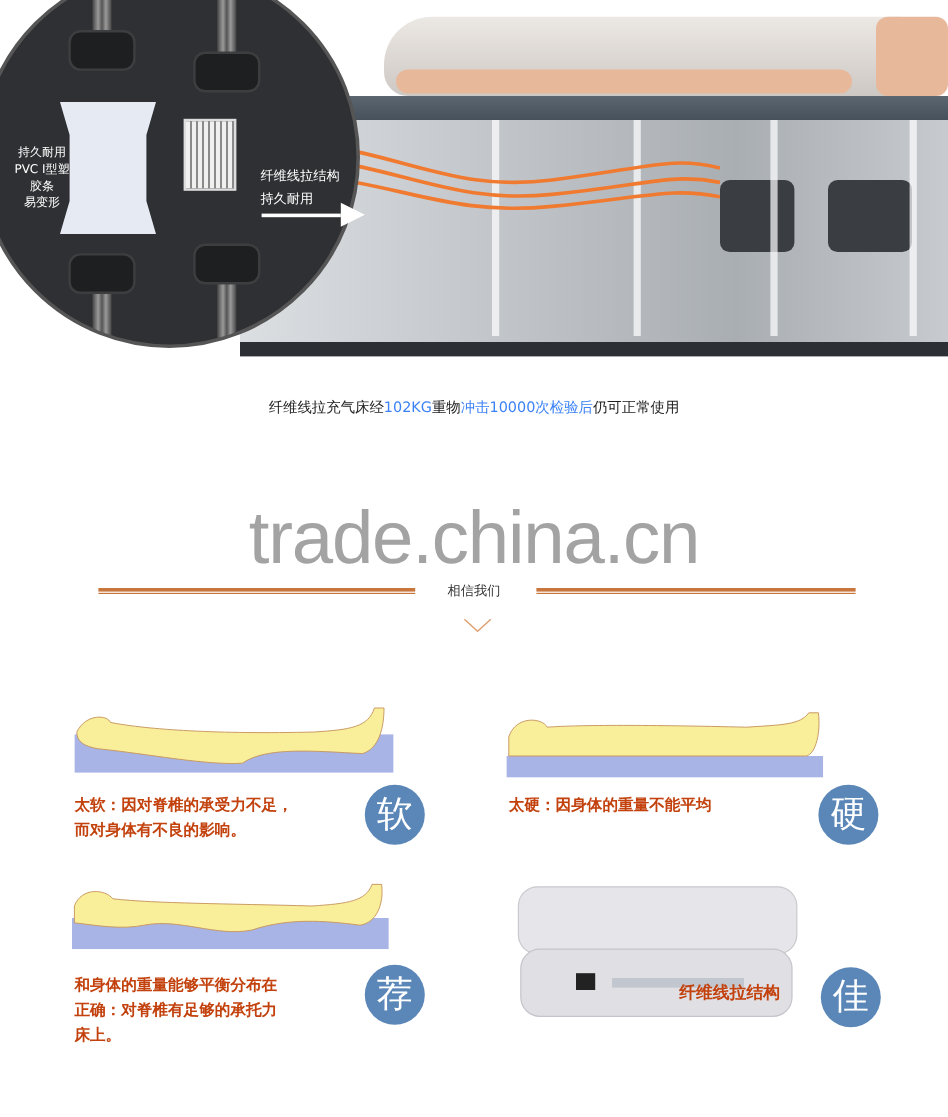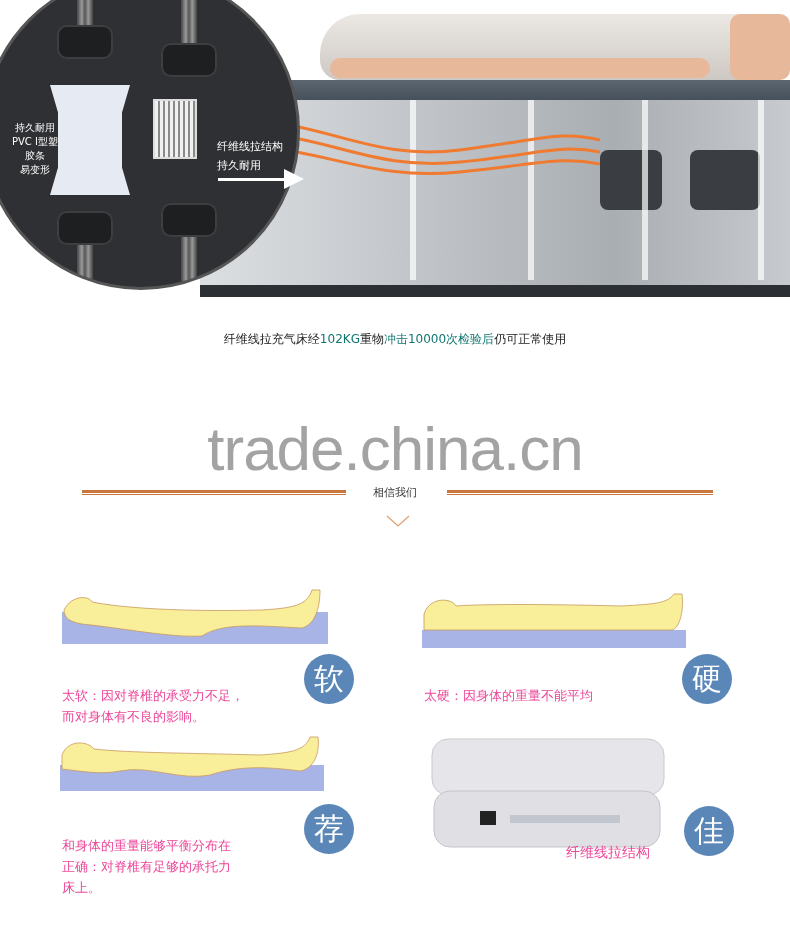--- a/index.html
+++ b/index.html
@@ -15,29 +15,29 @@
   .fibers { position:absolute; left:260px; top:110px; width:340px; height:80px; }
   .circle { position:absolute; left:-18px; top:-28px; width:318px; height:318px; border-radius:50%; background:#2f3033; border:3px solid #555; overflow:hidden; }
   .pipe { position:absolute; width:16px; background:linear-gradient(90deg,#444,#9a9a9a 30%,#555 50%,#9a9a9a 70%,#444); }
   .valve { position:absolute; width:56px; height:34px; background:#1e1f21; border-radius:10px; border:2px solid #3d3e40; }
   .pvc-block { position:absolute; left:65px; top:110px; width:80px; height:110px; background:#e6eaf2; clip-path:polygon(0 0,100% 0,90% 25%,90% 75%,100% 100%,0 100%,10% 75%,10% 25%); }
   .fiber-block { position:absolute; left:168px; top:124px; width:44px; height:60px; background:repeating-linear-gradient(90deg,#f0f0f0 0 3px,#8a8a8a 3px 5px); border:2px solid #ddd; }
   .lbl-white { position:absolute; color:#fff; font-size:10px; line-height:14px; text-align:center; }
   .arrow-line { position:absolute; left:218px; top:178px; width:66px; height:3px; background:#fff; }
   .arrow-head { position:absolute; left:284px; top:169px; width:0; height:0; border-top:10px solid transparent; border-bottom:10px solid transparent; border-left:20px solid #fff; }
   .caption { position:absolute; top:331px; left:0; width:790px; text-align:center; font-size:12px; color:#222; }
-  .caption .orange { color:#0f766e; }
+  .caption .orange { color:#3b82f6; }
   .watermark { position:absolute; top:413px; left:0; width:790px; text-align:center; font-family:"Liberation Sans", sans-serif; font-size:62px; color:#a3a3a3; letter-spacing:-1px; }
   .divider { position:absolute; top:490px; height:5px; border-top:3px solid #c8763c; border-bottom:1px solid #c8763c; }
   .divider-label { position:absolute; top:485px; left:0; width:790px; text-align:center; font-size:11px; color:#333; }
   .chev { position:absolute; left:386px; top:515px; width:24px; height:12px; }
   .diagram { position:absolute; height:56px; overflow:hidden; }
   .mat { position:absolute; left:0; bottom:0; width:100%; background:#a9b4e6; }
   .body-shape { position:absolute; left:0; width:100%; }
-  .desc { position:absolute; font-size:13px; font-weight:normal; color:#ec4899; line-height:21px;margin-top:24px; }
+  .desc { position:absolute; font-size:13px; font-weight:bold; color:#c2410c; line-height:21px; }
   .badge { position:absolute; width:50px; height:50px; border-radius:50%; background:#5a87b7; color:#fff; font-size:30px; text-align:center; line-height:50px; }
   .airbed { position:absolute; left:430px; top:735px; width:240px; height:115px; }
 </style>
 </head>
 <body>
 
 <div class="hero">
   <div class="torso"></div>
   <div class="skin" style="left:330px;top:58px;width:380px;height:20px;"></div>
   <div class="skin" style="left:730px;top:14px;width:60px;height:66px;border-radius:10px;"></div>

